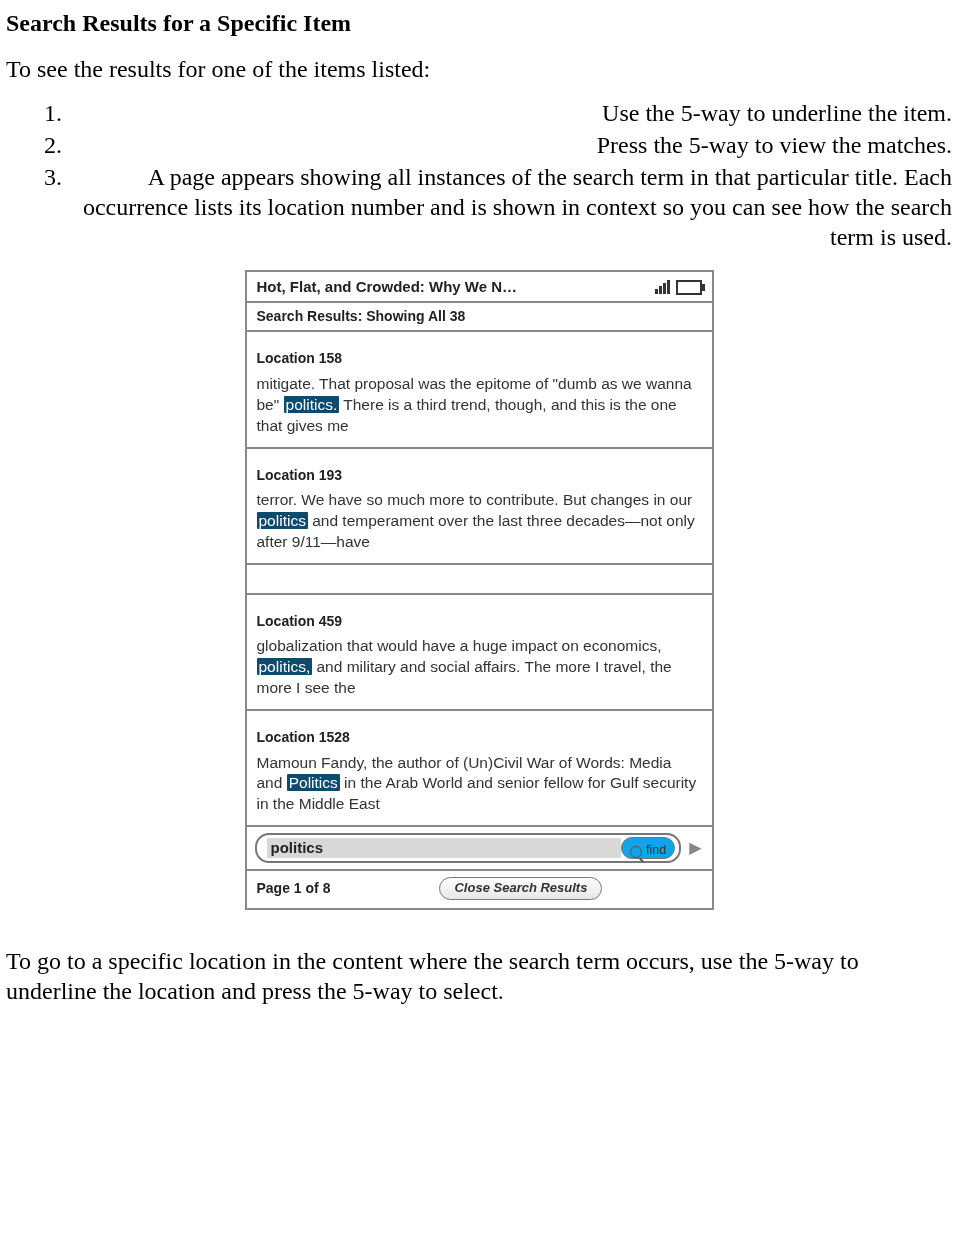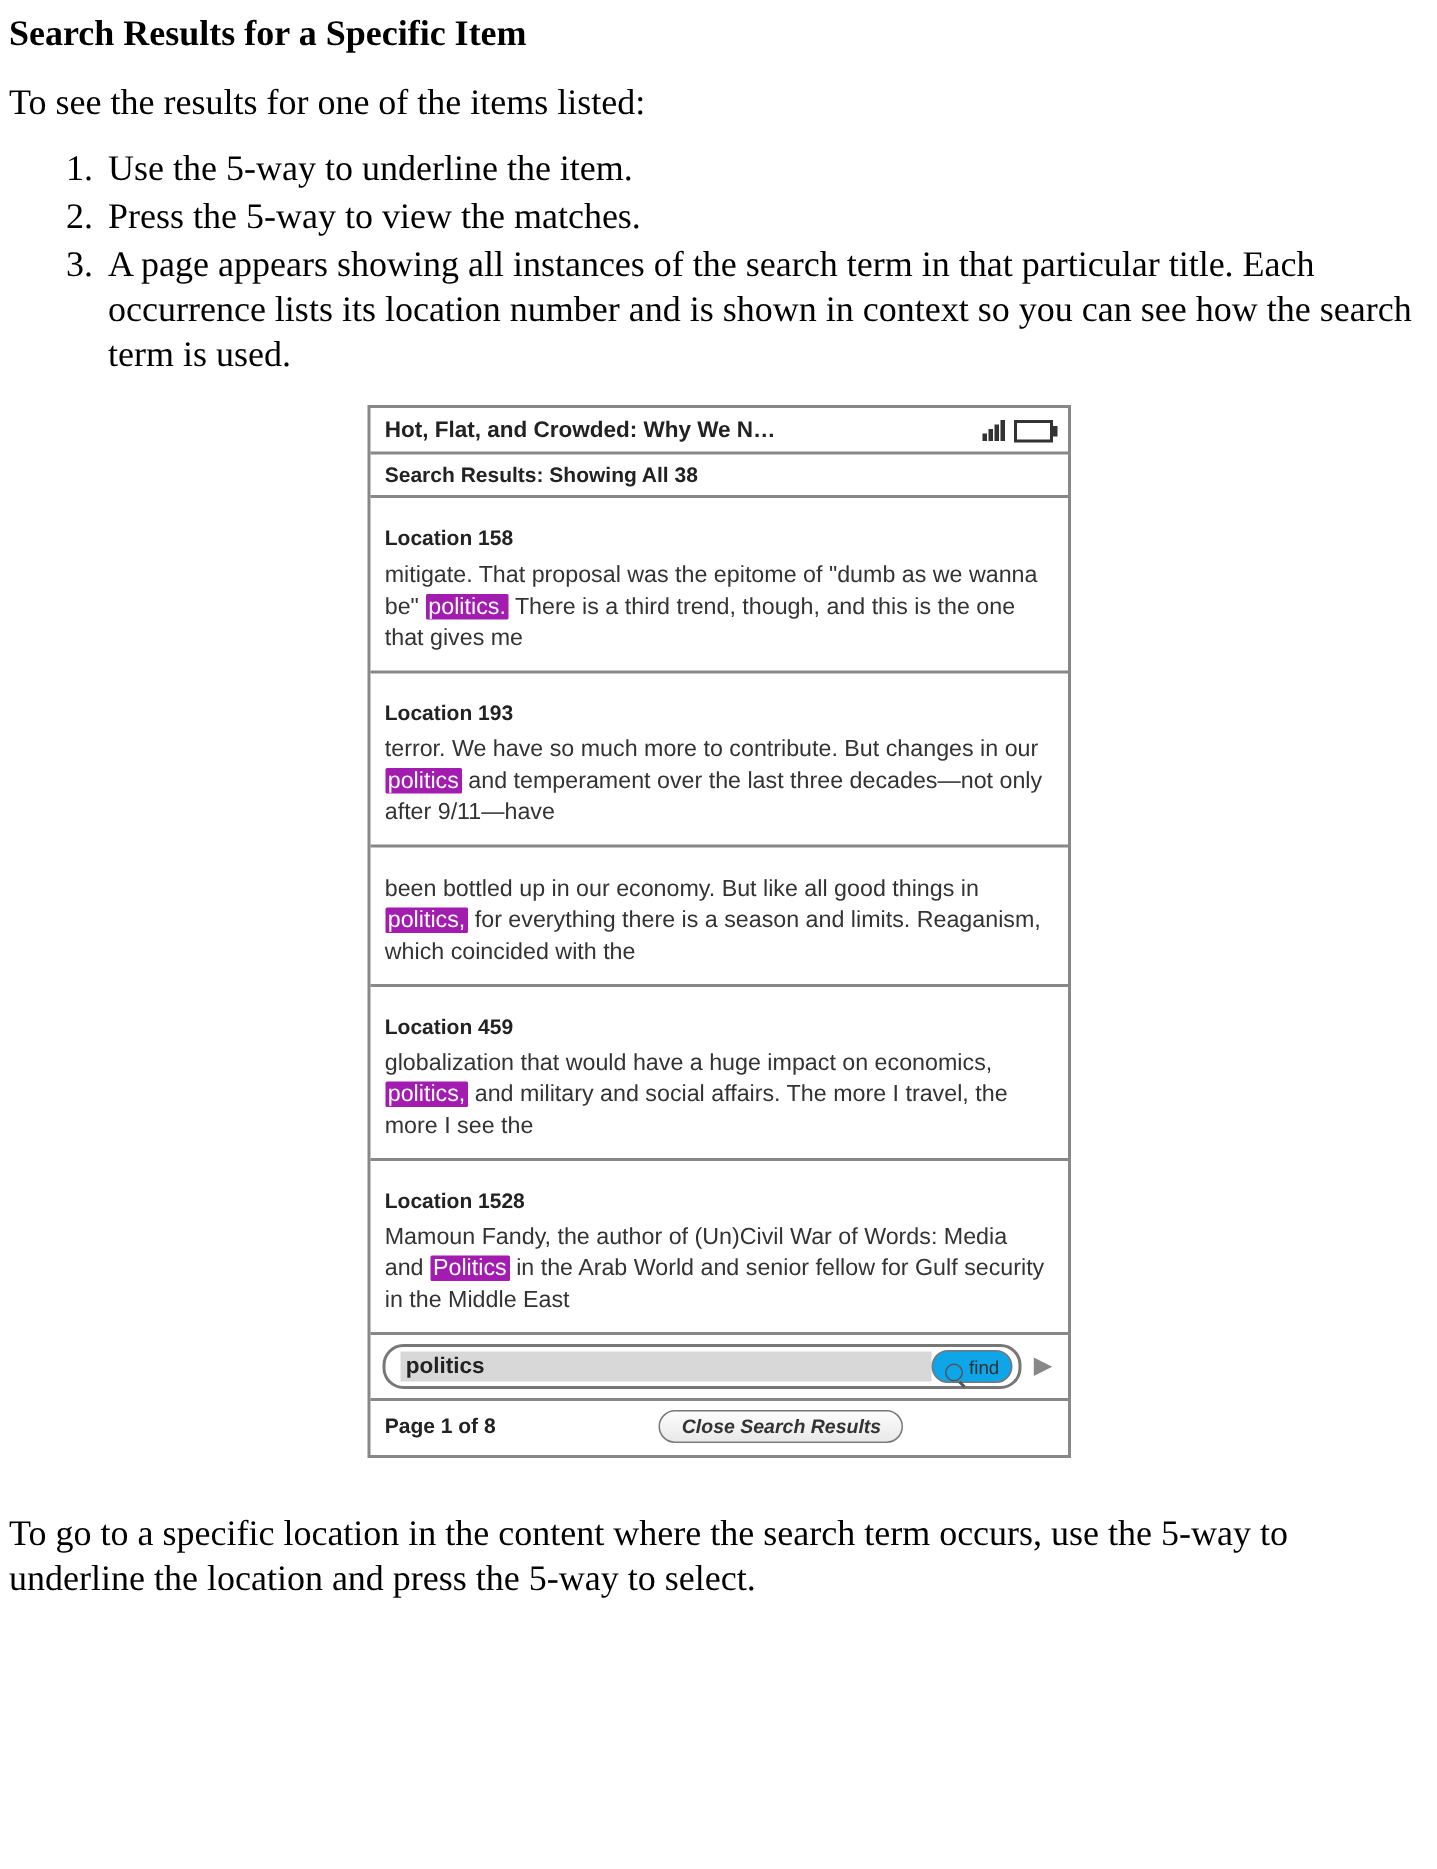--- a/index.html
+++ b/index.html
@@ -16,20 +16,21 @@
     font-weight: bold;
     font-size: 24px;
     margin-bottom: 16px;
   }
   .intro {
     margin-bottom: 14px;
   }
   ol.steps {
     margin: 0 0 18px 0;
     padding-left: 62px;
+    text-align: right;
   }
   ol.steps li {
     padding-left: 4px;
     margin-bottom: 2px;
   }
   .device {
     width: 465px;
     margin: 10px auto 36px auto;
     border: 2px solid #888;
     background: #fff;
@@ -86,21 +87,21 @@
     font-size: 14px;
     margin-bottom: 6px;
     color:#222;
   }
   .result .snippet {
     font-size: 15.5px;
     line-height: 1.35;
     color:#333;
   }
   .hl {
-    background:#a21caf;
+    background:#0c4a6e;
     color:#fff;
     padding:0 2px;
     border-radius:1px;
   }
   .searchbar-row {
     display:flex;
     align-items:center;
     padding:6px 8px;
     border-bottom:2px solid #888;
     gap:6px;
@@ -204,21 +205,20 @@
   <div id="results-container">
       <div class="result">
         <div class="loc">Location 158</div>
         <div class="snippet"><span>mitigate. That proposal was the epitome of "dumb as we wanna be" </span><span class="hl">politics.</span><span> There is a third trend, though, and this is the one that gives me</span></div>
       </div>
       <div class="result">
         <div class="loc">Location 193</div>
         <div class="snippet"><span>terror. We have so much more to contribute. But changes in our </span><span class="hl">politics</span><span> and temperament over the last three decades—not only after 9/11—have</span></div>
       </div>
       <div class="result">
-        <div class="snippet"><span>been bottled up in our economy. But like all good things in </span><span class="hl">politics,</span><span> for everything there is a season and limits. Reaganism, which coincided with the</span></div>
       </div>
       <div class="result">
         <div class="loc">Location 459</div>
         <div class="snippet"><span>globalization that would have a huge impact on economics, </span><span class="hl">politics,</span><span> and military and social affairs. The more I travel, the more I see the</span></div>
       </div>
       <div class="result">
         <div class="loc">Location 1528</div>
         <div class="snippet"><span>Mamoun Fandy, the author of (Un)Civil War of Words: Media and </span><span class="hl">Politics</span><span> in the Arab World and senior fellow for Gulf security in the Middle East</span></div>
       </div>
     </div>

